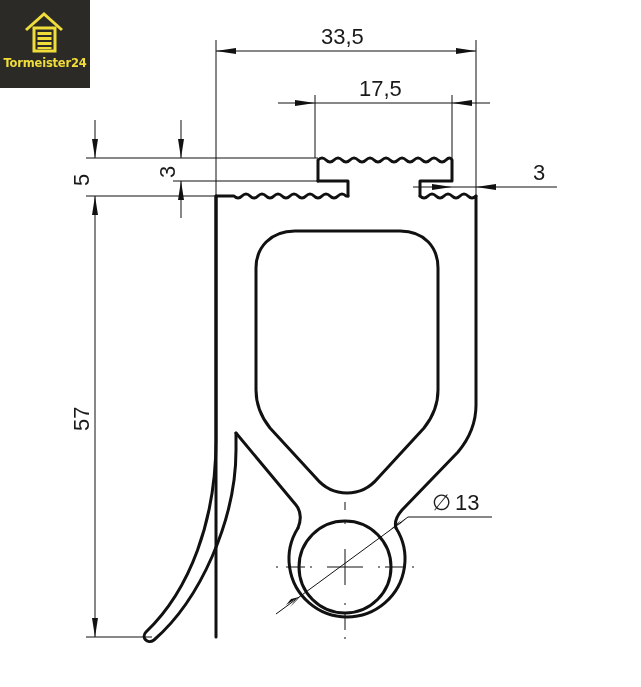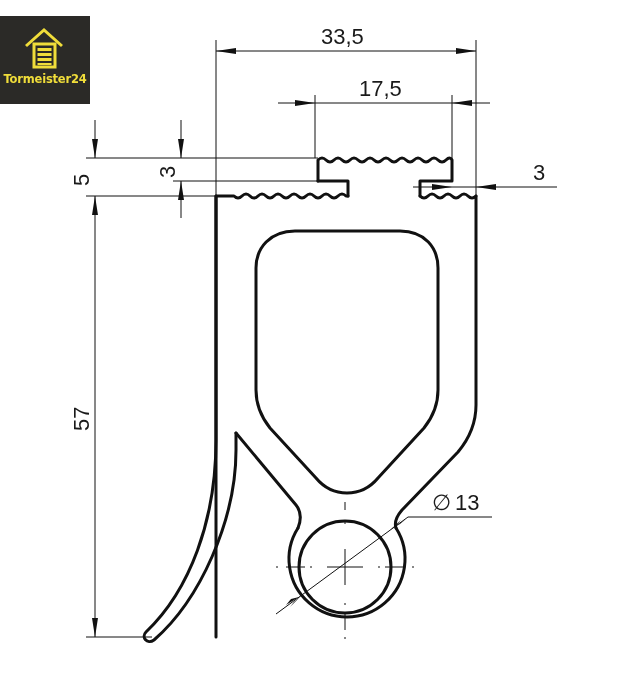--- a/index.html
+++ b/index.html
@@ -1,18 +1,18 @@
 <!DOCTYPE html>
 <html><head>
 <meta charset="utf-8">
 <style>
   html, body { margin:0; padding:0; background:#ffffff; }
   body { width:641px; height:687px; position:relative; overflow:hidden; font-family:"Liberation Sans", sans-serif; }
   #drawing { position:absolute; left:0; top:0; width:641px; height:687px; }
-  .logo { position:absolute; left:0; top:16px; width:90px; height:88px; background:#2b2a27; }
+  .logo { position:absolute; left:0; top:0; width:90px; height:88px; background:#2b2a27; }
   .logo-text { position:absolute; left:0; top:56px; width:90px; text-align:center; color:#f0dd3a; font-family:"DejaVu Sans", sans-serif; font-weight:bold; font-size:11.5px; letter-spacing:-0.2px; }
   .dim-text { font-family:"Liberation Sans", sans-serif; font-size:22px; fill:#1a1a1a; }
   .thin { stroke:#111; stroke-width:1; fill:none; }
   .thick { stroke:#111; stroke-width:3; fill:none; stroke-linejoin:round; stroke-linecap:round; }
   .center { stroke:#111; stroke-width:1; fill:none; }
   .arrow { fill:#111; stroke:none; }
 </style>
 </head>
 <body>
 

